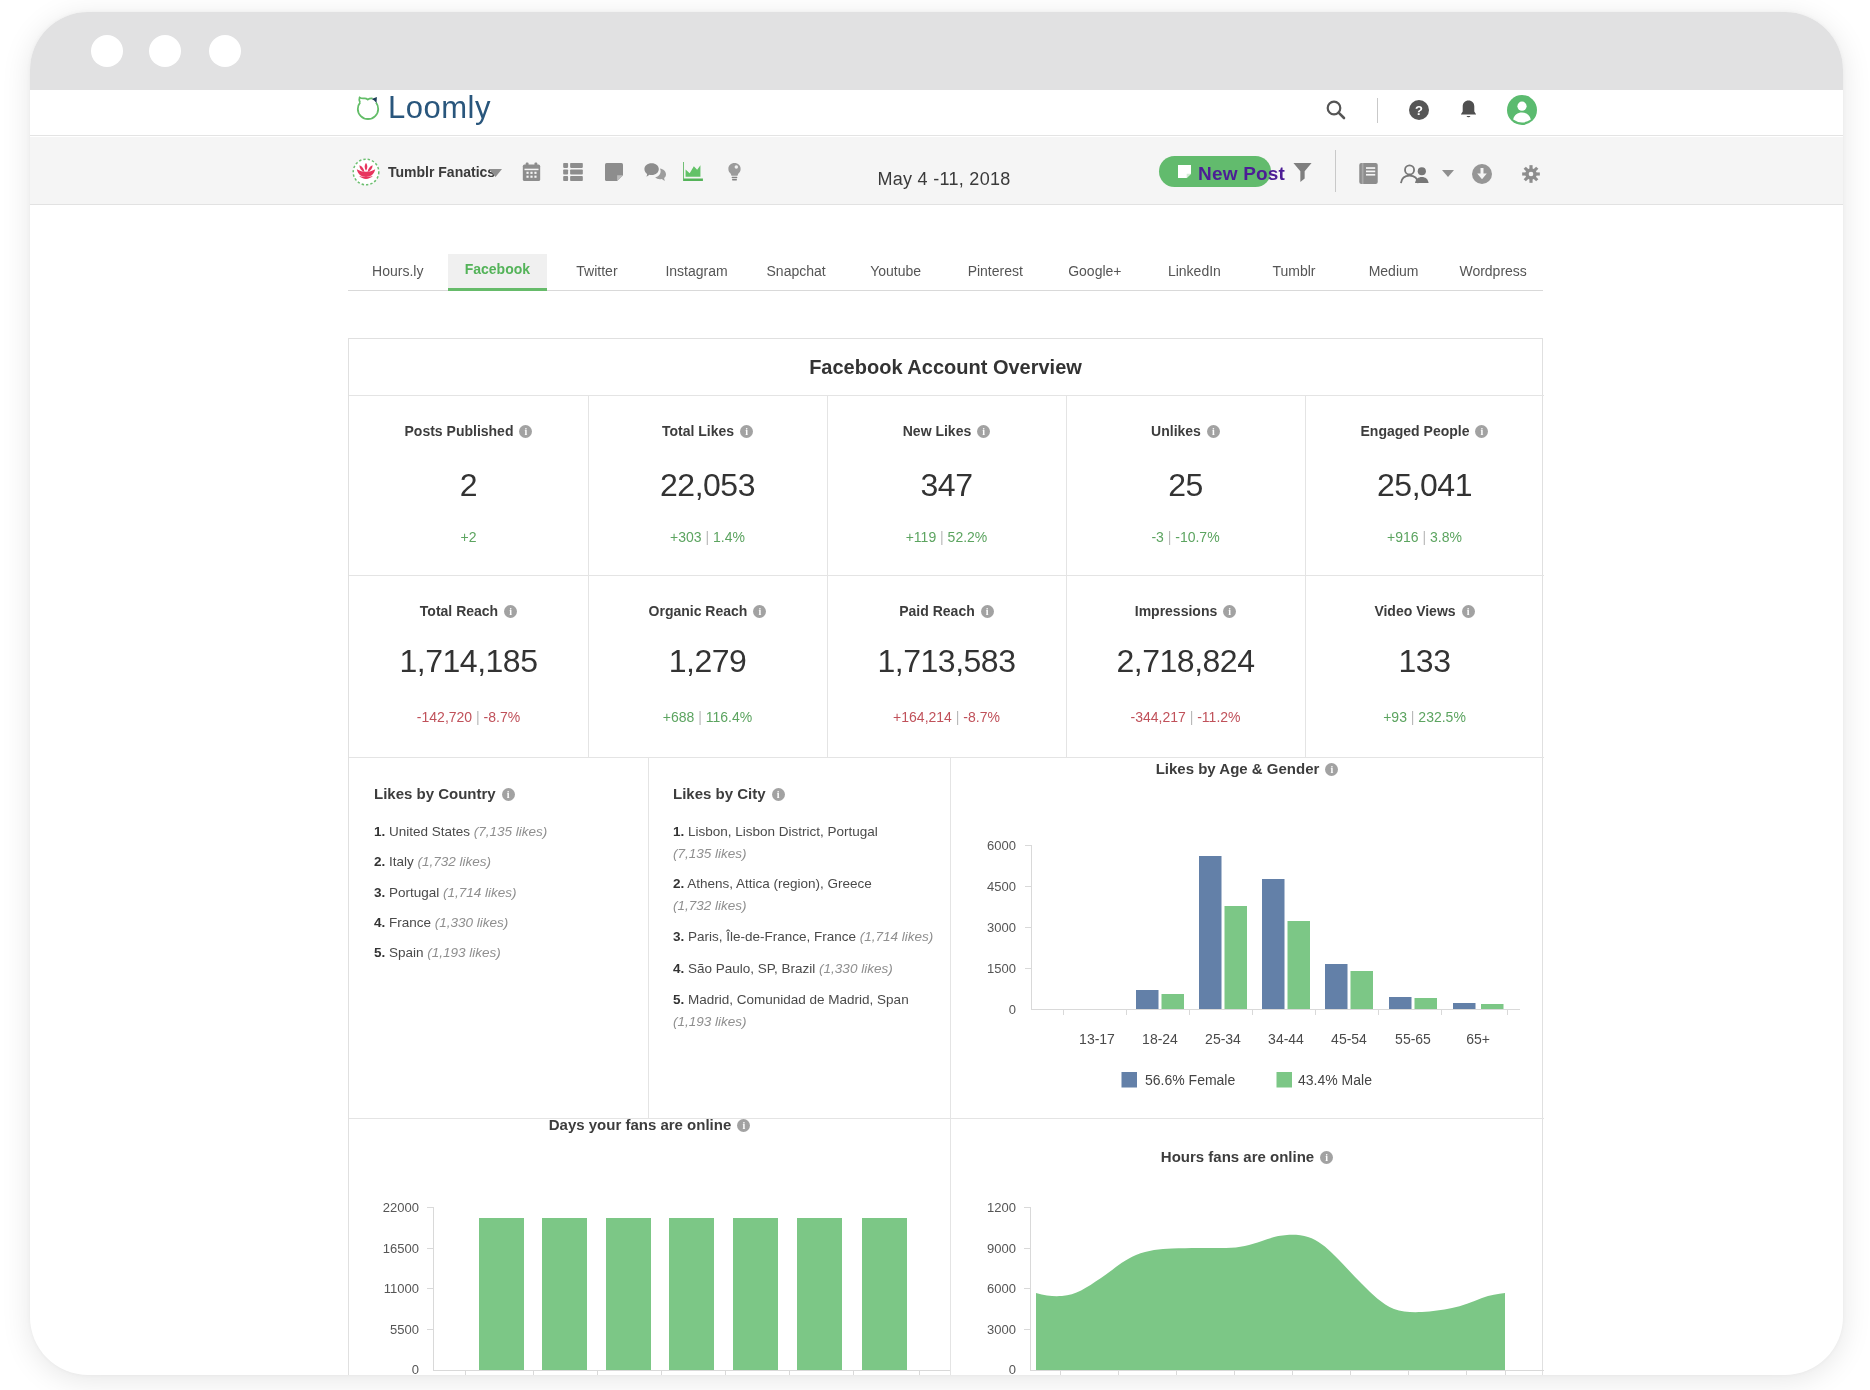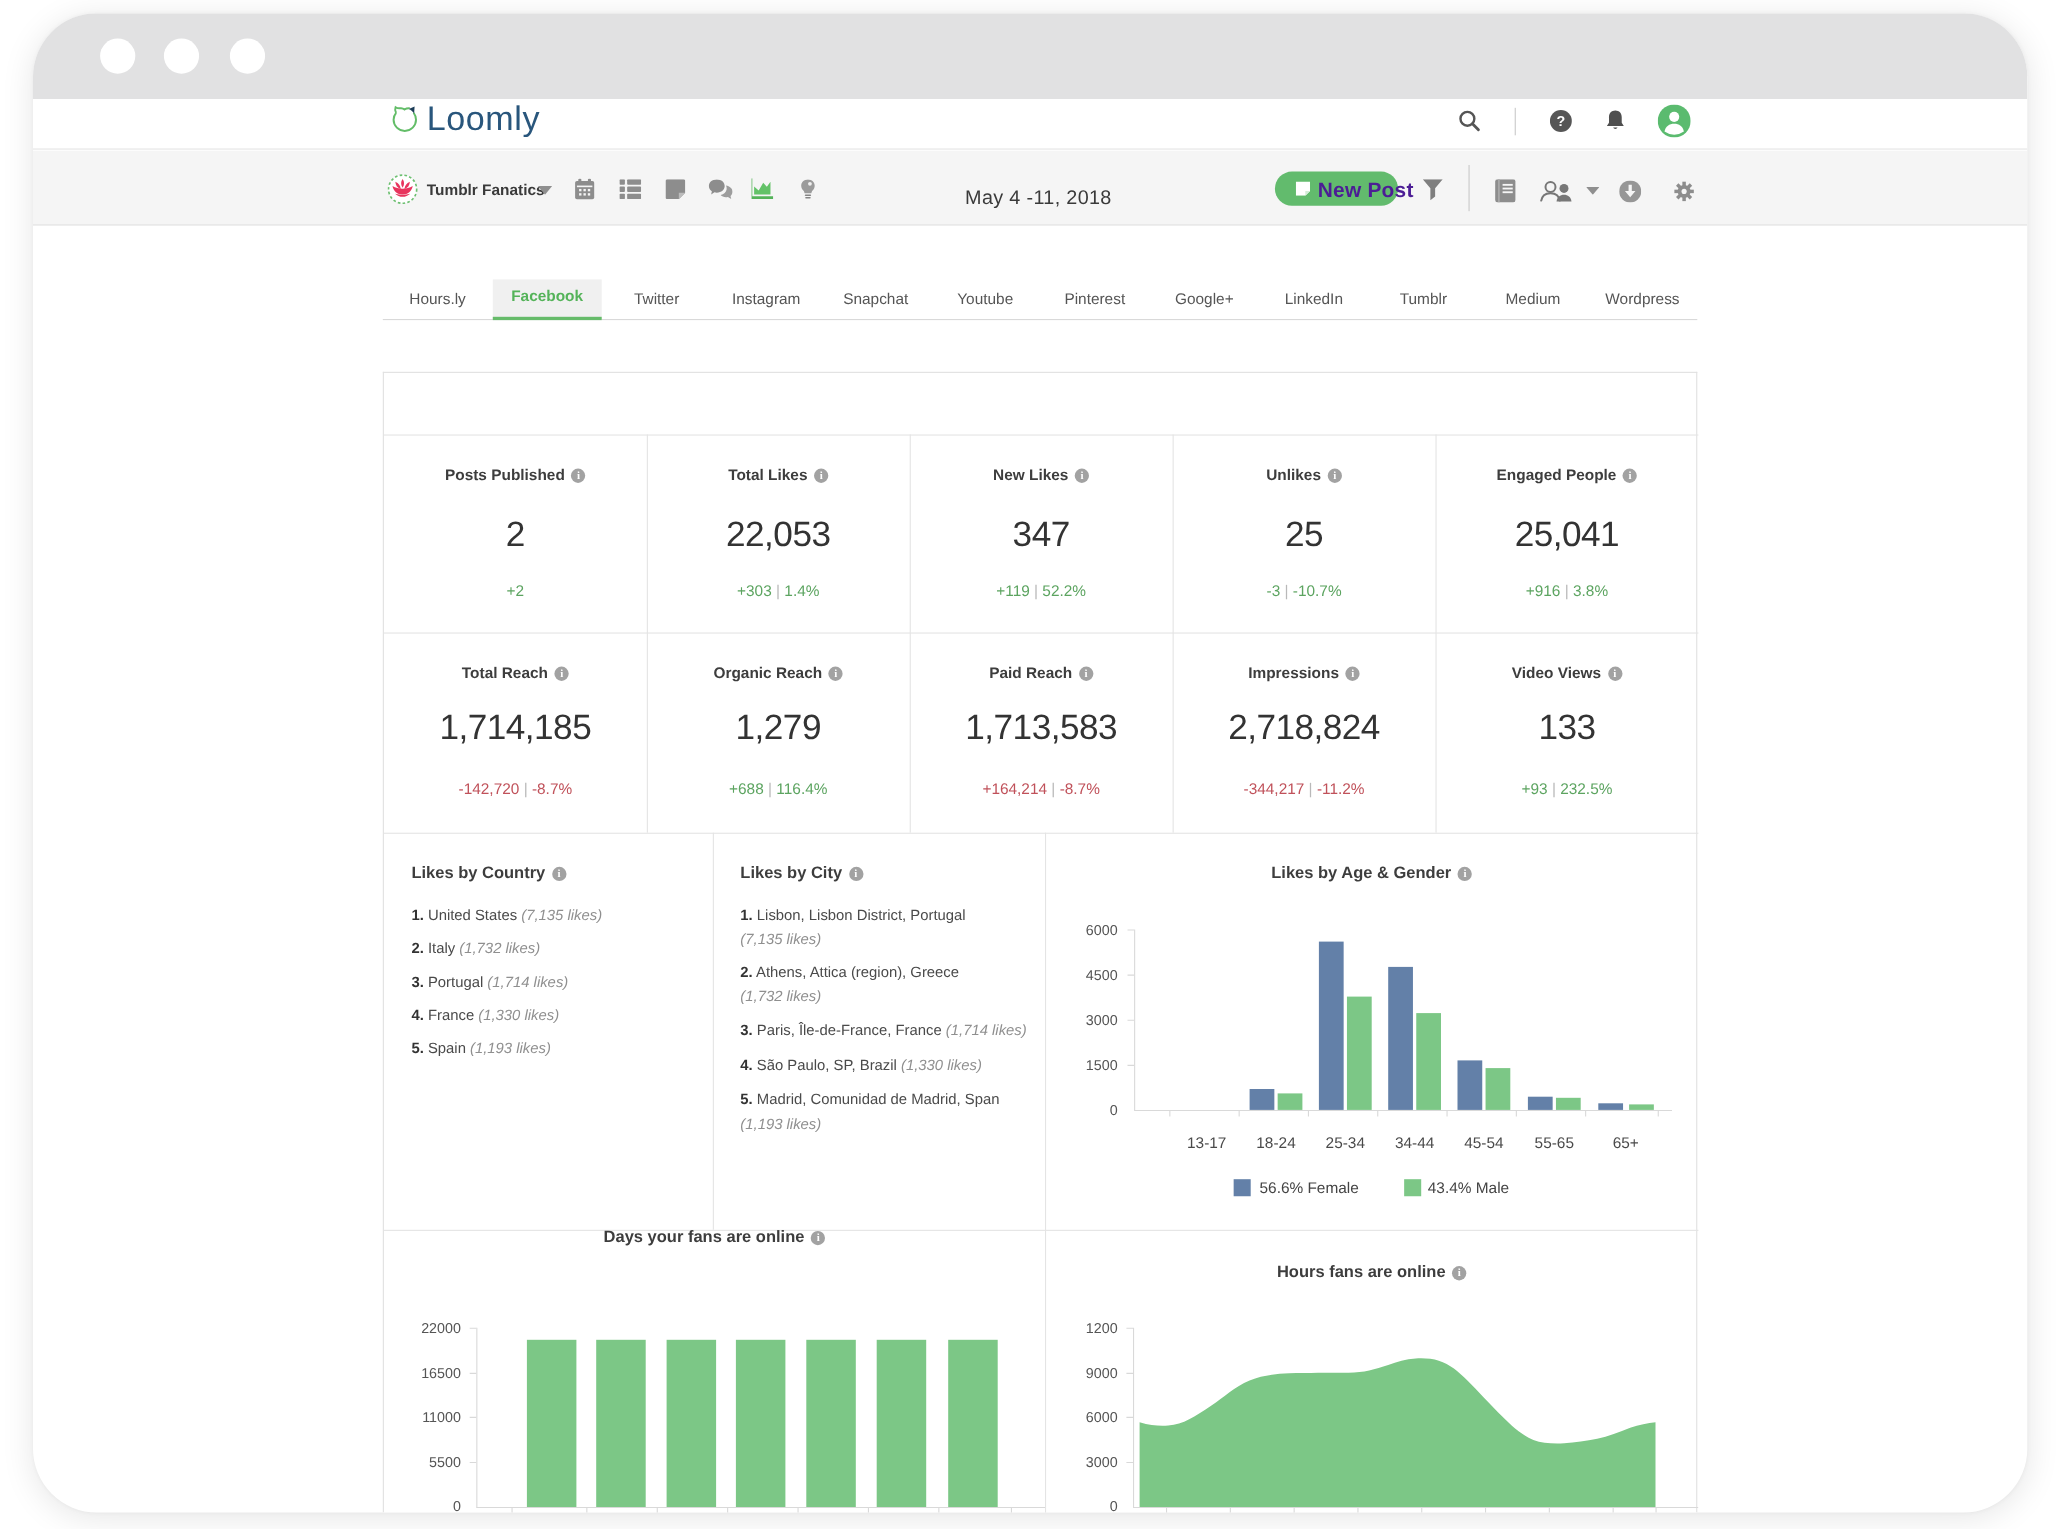--- a/index.html
+++ b/index.html
@@ -182,20 +182,21 @@
       <div class="tab">Snapchat</div>
       <div class="tab">Youtube</div>
       <div class="tab">Pinterest</div>
       <div class="tab">Google+</div>
       <div class="tab">LinkedIn</div>
       <div class="tab">Tumblr</div>
       <div class="tab">Medium</div>
       <div class="tab">Wordpress</div>
   </div>
   <div class="card">
+    <div class="cardtitle">Facebook Account Overview</div>
     <div class="hline" style="left:0;top:56px;width:1195px"></div>
     <div class="hline" style="left:0;top:236px;width:1195px"></div>
     <div class="hline" style="left:0;top:418px;width:1195px"></div>
     <div class="hline" style="left:0;top:779px;width:1195px"></div>
     <div class="vline" style="left:239px;top:56px;height:362px"></div>
     <div class="vline" style="left:478px;top:56px;height:362px"></div>
     <div class="vline" style="left:717px;top:56px;height:362px"></div>
     <div class="vline" style="left:956px;top:56px;height:362px"></div>
     <div class="vline" style="left:299px;top:418px;height:361px"></div>
     <div class="vline" style="left:601px;top:418px;height:619px"></div>
@@ -257,21 +258,21 @@
     <div class="li" style="left:25px;top:606px"><b>5.</b> Spain <i>(1,193 likes)</i></div>
     <div class="seclabel" style="left:324px;top:446px">Likes by City<span class="info">i</span></div>
     <div class="li" style="left:324px;top:485px"><b>1.</b> Lisbon, Lisbon District, Portugal</div>
     <div class="li" style="left:324px;top:507px"><i>(7,135 likes)</i></div>
     <div class="li" style="left:324px;top:537px"><b>2.</b> Athens, Attica (region), Greece</div>
     <div class="li" style="left:324px;top:559px"><i>(1,732 likes)</i></div>
     <div class="li" style="left:324px;top:590px"><b>3.</b> Paris, Île-de-France, France <i>(1,714 likes)</i></div>
     <div class="li" style="left:324px;top:622px"><b>4.</b> São Paulo, SP, Brazil <i>(1,330 likes)</i></div>
     <div class="li" style="left:324px;top:653px"><b>5.</b> Madrid, Comunidad de Madrid, Span</div>
     <div class="li" style="left:324px;top:675px"><i>(1,193 likes)</i></div>
-    <div class="ctitle" style="left:601px;top:446px;width:594px">Likes by Age &amp; Gender<span class="info">i</span></div>
+    <div class="ctitle" style="left:601px;top:421px;width:594px">Likes by Age &amp; Gender<span class="info">i</span></div>
     <div class="ctitle" style="left:0;top:777px;width:601px">Days your fans are online<span class="info">i</span></div>
     <div class="ctitle" style="left:601px;top:809px;width:594px">Hours fans are online<span class="info">i</span></div>
     <svg class="abs" style="left:601px;top:418px" width="594" height="361" viewBox="0 0 594 361">
       <g font-family="Liberation Sans,sans-serif" font-size="13" fill="#555" text-anchor="end">
         <text x="66" y="93">6000</text>
           <text x="66" y="134">4500</text>
           <text x="66" y="175">3000</text>
           <text x="66" y="216">1500</text>
           <text x="66" y="257">0</text>
       </g>

